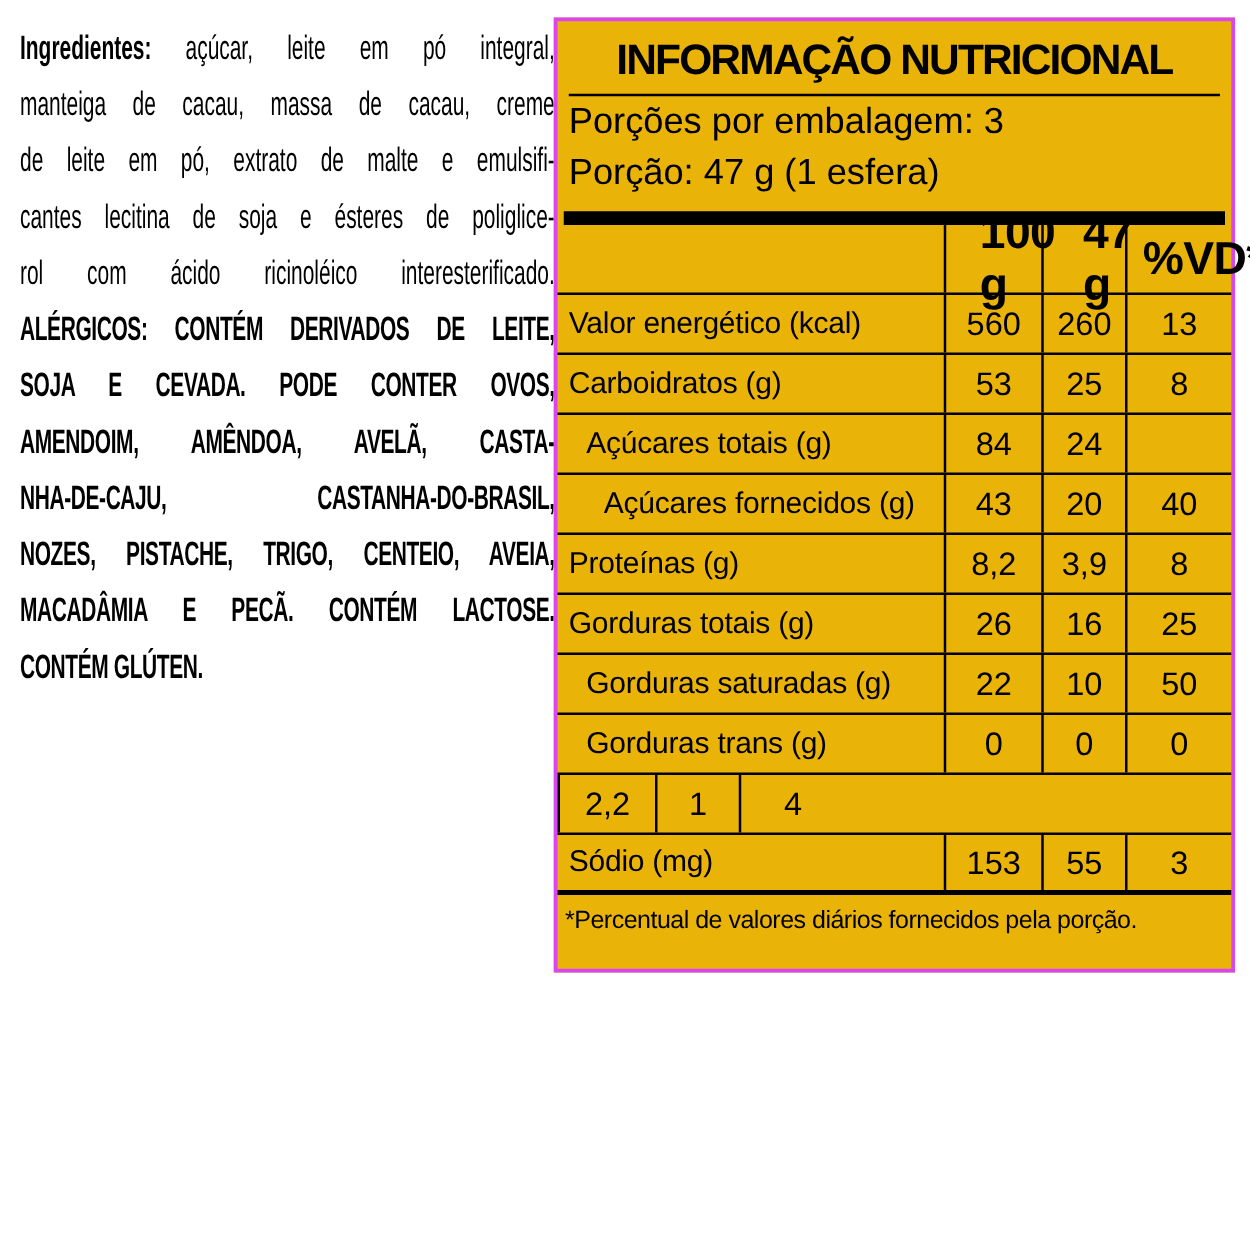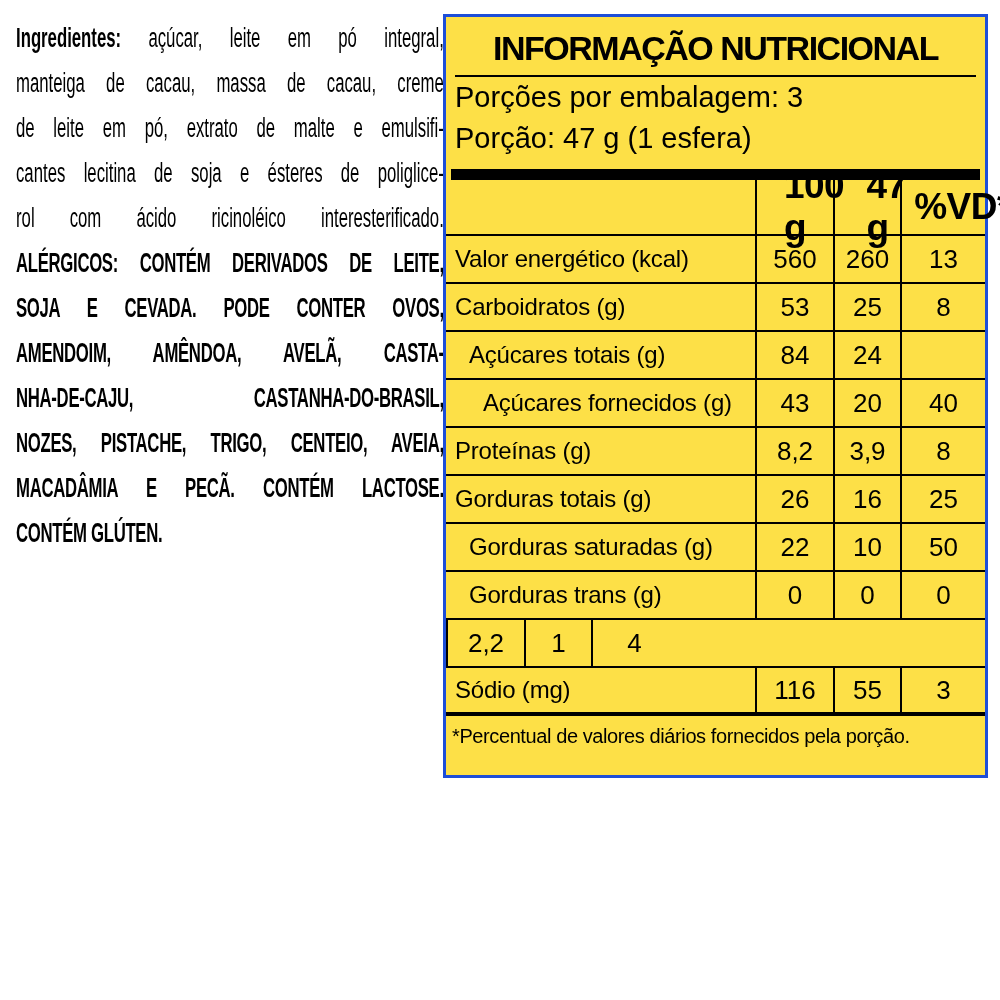--- a/index.html
+++ b/index.html
@@ -20,21 +20,21 @@
     letter-spacing: 0px;
   }
   .ing-label { font-weight: 700; }
   .alg-line { font-weight: 700; font-size: 27px; letter-spacing: -0.5px; }
   .alg-line.last { text-align-last: left; }
 
   
   .label-box {
     position: absolute; left: 443px; top: 14px;
     width: 545px; height: 764px;
-    border: 3px solid #1d4ed8; background: #fde047;
+    border: 3px solid #d946ef; background: #eab308;
   }
   .nt-title {
     padding-top: 12px; height: 58px;
     text-align: center; font-weight: 700; font-size: 34px; letter-spacing: -1.5px;
   }
   .nt-rule { height: 2px; background: #000; margin: 0 9px; }
   .nt-serving { padding-left: 9px; font-size: 29px; line-height: 41px; white-space: nowrap; }
   .nt-bar { height: 11px; background: #000; margin: 10px 5px 0 5px; }
 
   .nt-row { display: flex; height: 48px; border-bottom: 2px solid #000; }
@@ -143,21 +143,21 @@
     </div>
 
     <div class="nt-row">
       <div class="nt-cell val c1">2,2</div>
       <div class="nt-cell val c2">1</div>
       <div class="nt-cell val c3">4</div>
     </div>
 
     <div class="nt-row last">
       <div class="nt-cell lbl">Sódio (mg)</div>
-      <div class="nt-cell val c1">116</div>
+      <div class="nt-cell val c1">153</div>
       <div class="nt-cell val c2">55</div>
       <div class="nt-cell val c3">3</div>
     </div>
 
     <div class="nt-footnote">*Percentual de valores diários fornecidos pela porção.</div>
   </div>
 
 </div>
 
 </body></html>

